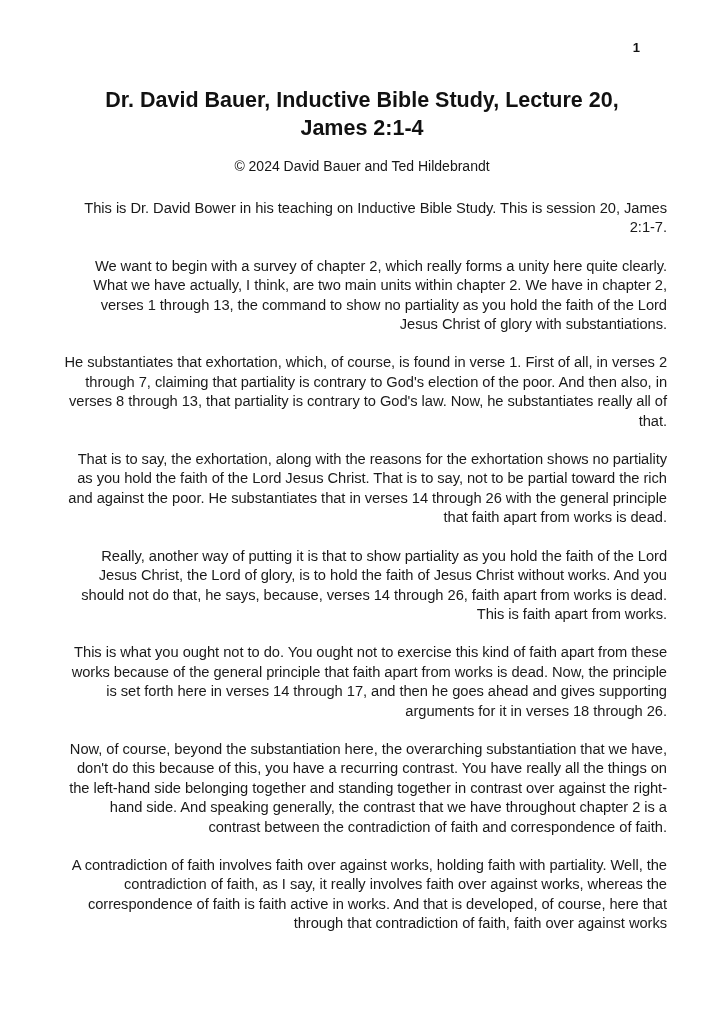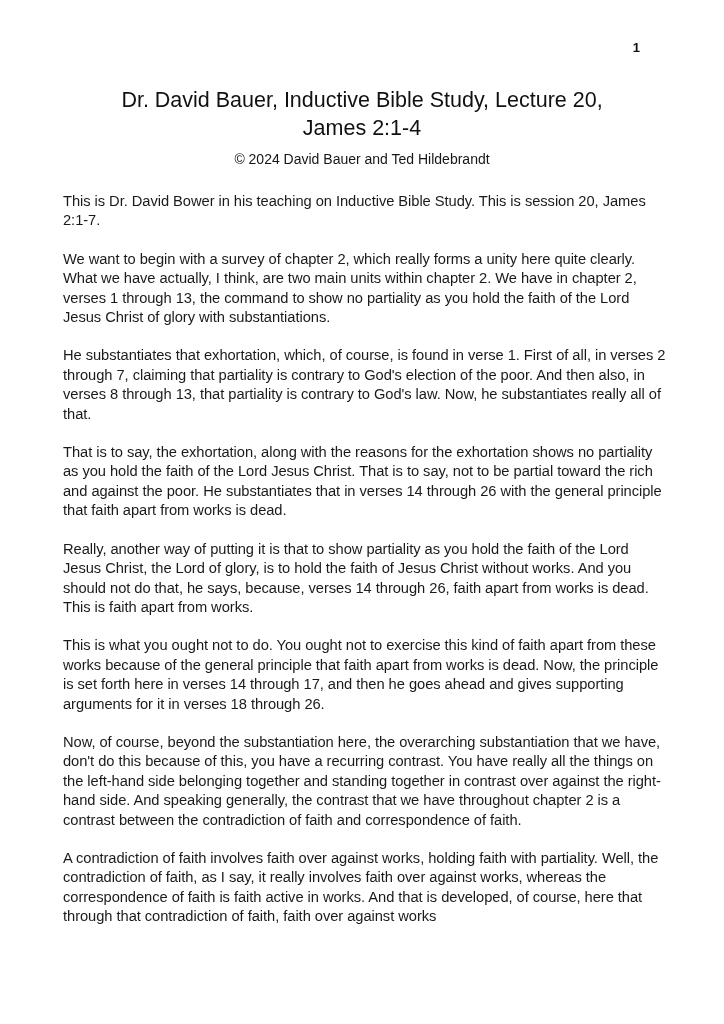--- a/index.html
+++ b/index.html
@@ -23,41 +23,41 @@
     right: 84px;
     font-size: 13px;
     font-weight: 600;
     color: #111111;
   }
   .doc-title {
     margin: 86px 40px 0 40px;
     text-align: center;
     font-size: 21.5px;
     line-height: 28px;
-    font-weight: 400;
+    font-weight: 700;
     color: #111111;
   }
   .copyright {
-    margin-top: 9px;
+    margin-top: 16px;
     text-align: center;
     font-size: 14px;
     line-height: 17px;
     font-weight: 500;
     color: #161616;
   }
   .body-text {
     margin: 24px 57px 0 63px;
     width: 604px;
   }
   .body-text p {
     margin: 0 0 19px 0;
     font-size: 14.7px;
     line-height: 19.4px;
     letter-spacing: -0.05px;
-    text-align: left;
+    text-align: right;
     color: #1a1a1a;
   }
 </style>
 </head>
 <body>
 
 <div class="page">
 
   <div class="page-number">1</div>
 

